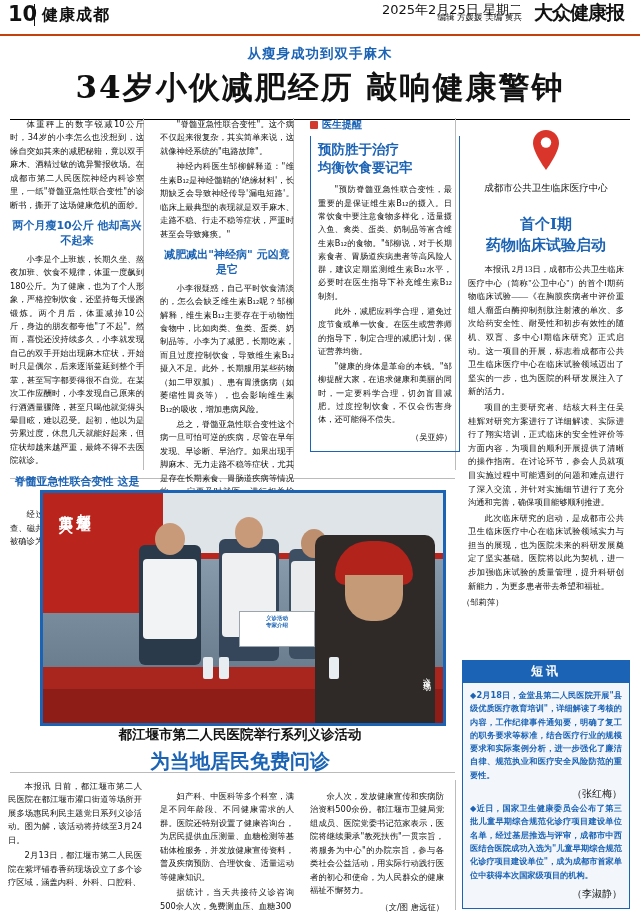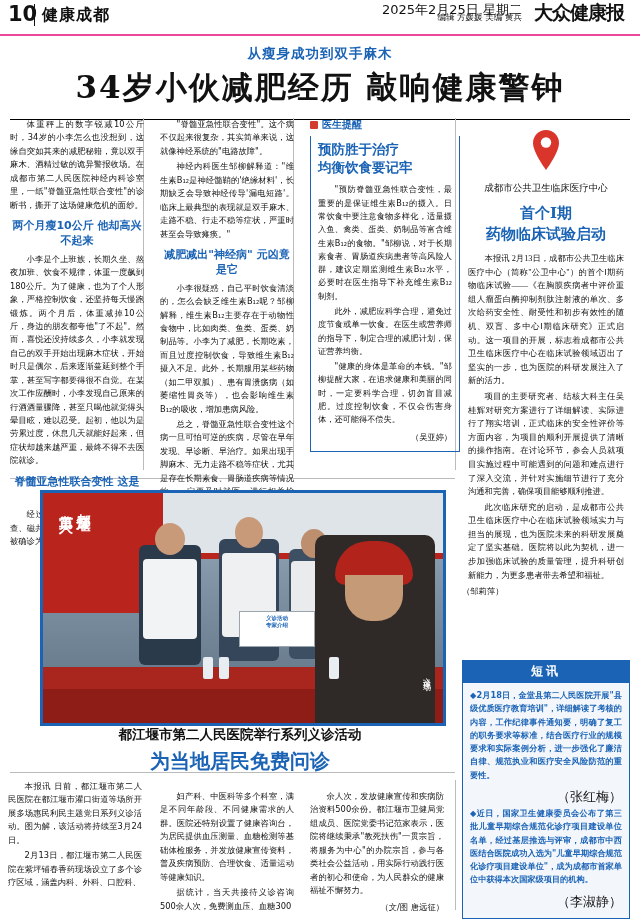--- a/index.html
+++ b/index.html
@@ -5,21 +5,21 @@
   html,body{margin:0;padding:0;background:#fff;}
   body{
     width:640px;height:924px;overflow:hidden;
     font-family:"DejaVu Sans","Liberation Sans",sans-serif;
     color:#111;
     -webkit-font-smoothing:antialiased;
   }
   .page{position:relative;width:640px;height:924px;background:#fff;}
 
   
-  .masthead{position:relative;height:34px;border-bottom:2px solid #ec4899;}
+  .masthead{position:relative;height:34px;border-bottom:2px solid #c2410c;}
   .folio{position:absolute;left:8px;top:2px;font-size:21px;font-weight:bold;color:#111;letter-spacing:0;}
   .folio-div{position:absolute;left:34px;top:4px;width:1px;height:22px;background:#111;}
   .section-name{position:absolute;left:42px;top:5px;font-size:16px;font-weight:bold;letter-spacing:1px;}
   .date-line{position:absolute;right:118px;top:1px;font-size:13px;color:#111;text-align:right;}
   .editor-line{position:absolute;right:118px;top:12px;font-size:8.5px;color:#111;text-align:left;}
   .paper-title{position:absolute;right:16px;top:0px;font-size:19px;font-weight:bold;letter-spacing:-1px;
     font-family:"DejaVu Serif","Liberation Serif",serif;color:#111;}
 
   
   .shoulder{text-align:center;font-size:13.5px;color:#1b63b5;margin-top:9px;letter-spacing:1px;font-weight:bold;}
@@ -49,21 +49,21 @@
   .tip-body{font-size:8.2px;line-height:1.62;text-align:justify;margin-top:5px;}
   .tip-body p{margin:0 0 2px;text-indent:2em;}
   .sig{text-align:right;font-size:8.2px;margin-top:4px;}
 
   
   .rail{position:absolute;left:462px;top:118px;width:168px;}
   .pin-wrap{height:62px;display:flex;align-items:center;justify-content:center;}
   .pin{width:30px;height:40px;position:relative;}
   .pin svg{display:block;}
   .rail-kicker{text-align:center;font-size:9.5px;color:#111;margin-top:2px;}
-  .rail-title{text-align:center;font-size:15px;font-weight:bold;color:#1b63b5;line-height:1.4;margin-top:8px;
+  .rail-title{text-align:center;font-size:15px;font-weight:bold;color:#1b63b5;line-height:1.4;margin-top:19px;
     font-family:"DejaVu Serif","Liberation Serif",serif;}
   .rail-body{font-size:8.3px;line-height:1.64;text-align:justify;margin-top:7px;}
   .rail-body p{margin:0 6px 2px;text-indent:2em;font-family:Liberation Serif, serif;}
   .rail-sig{text-align:left;font-size:8.3px;margin-top:3px;}
 
   
   .photo{position:absolute;left:40px;top:490px;width:400px;height:230px;border:3px solid #1b63b5;overflow:hidden;background:#6a7b8c;}
   .ph-sky{position:absolute;inset:0;background:linear-gradient(180deg,#9fb0bf 0%,#7f93a5 40%,#5d6f80 100%);}
   .ph-banner{position:absolute;left:0;top:0;width:120px;height:120px;background:#b9241d;}
   .ph-banner-txt{position:absolute;left:14px;top:10px;color:#fff;font-size:14px;font-weight:bold;line-height:1.25;
@@ -103,21 +103,21 @@
   .credit{text-align:right;font-size:8.3px;margin-top:3px;}
 
   
   .brief{position:absolute;left:462px;top:660px;width:168px;}
   .brief-head{background:#1b63b5;color:#fff;font-size:12px;font-weight:bold;text-align:center;
     padding:3px 0;letter-spacing:3px;}
   .brief-body{border:1px solid #1b63b5;border-top:none;padding:6px 7px;font-size:8.2px;line-height:1.62;
     text-align:justify;background:#f3f7fc;}
   .brief-body p{margin:0 0 4px;text-indent:0;}
   .lozenge{color:#1b63b5;font-weight:bold;}
-  .brief-sig{text-align:right;font-size:13px;}
+  .brief-sig{text-align:right;font-size:10px;}
 
   .hr-thin{position:absolute;background:#bbb;height:1px;}
 </style>
 </head>
 <body>
 
 <div class="page">
 
   <div class="masthead">
     <div class="folio">10</div>

